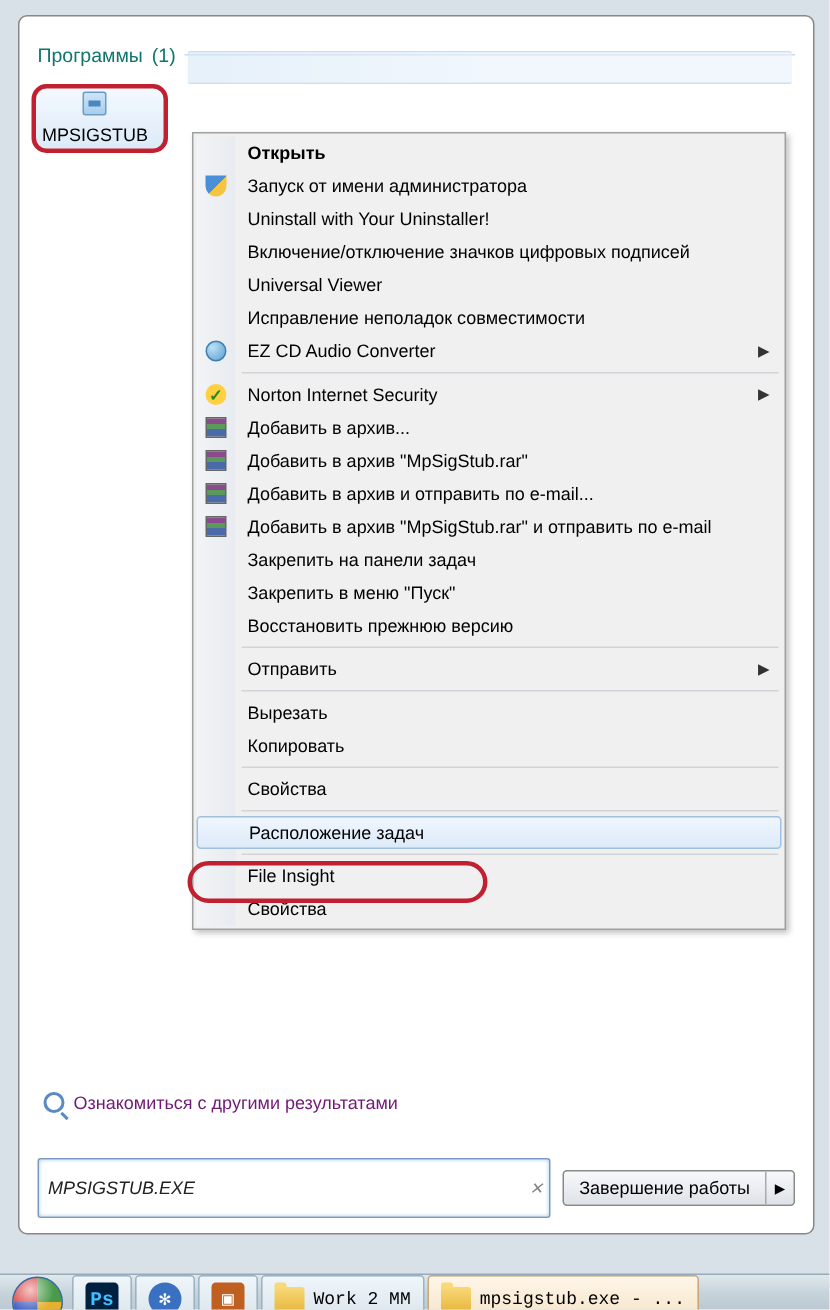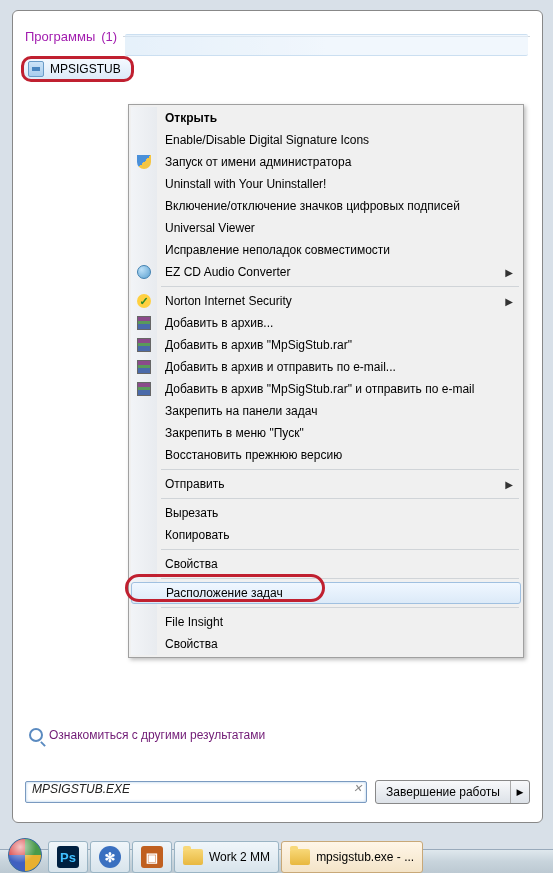--- a/index.html
+++ b/index.html
@@ -17,41 +17,42 @@
   left: 12px;
   top: 10px;
   right: 10px;
   bottom: 50px;
   border: 1px solid #888;
   border-radius: 6px;
   padding: 18px 12px 12px 12px;
   background: #fff;
 }
 .section-header {
-  color: #a21caf;
+  color: #0f766e;
   font-size: 13px;
   display: flex;
   align-items: center;
   gap: 6px;
   margin-bottom: 6px;
 }
 .section-header .line {
   flex: 1;
   height: 1px;
   background: #d0d8e0;
 }
 .result-item {
   display: inline-flex;
   align-items: center;
   gap: 6px;
   border: 3px solid #c02030;
   border-radius: 10px;
   padding: 2px 10px 2px 4px;
   background: linear-gradient(#f4f9ff, #dceaf8);
   margin-left: -4px;
+  flex-direction: column;
 }
 .result-icon {
   width: 16px;
   height: 16px;
   background: linear-gradient(#cde4f8,#a8cdee);
   border: 1px solid #6a9cc8;
   border-radius: 2px;
   position: relative;
 }
 .result-icon::after {
@@ -72,21 +73,21 @@
   height: 22px;
   border-radius: 2px;
   opacity: 0.6;
 }
 .result-item { position: relative; z-index: 2; }
 
 
 .context-menu {
   position: absolute;
   left: 128px;
-  top: 104px;
+  top: 88px;
   width: 396px;
   background: #f0f0f0;
   border: 1px solid #a0a0a0;
   box-shadow: 2px 2px 4px rgba(0,0,0,0.25);
   padding: 2px;
 }
 .icon-col {
   position: absolute;
   left: 2px;
   top: 2px;
@@ -197,27 +198,27 @@
   left: 12px;
   right: 12px;
   bottom: 14px;
   height: 32px;
   display: flex;
   gap: 8px;
   align-items: center;
 }
 .search-box {
   flex: 1;
-  height: 22px;
+  height: 40px;
   background: #fff;
   border: 1px solid #7a9ac0;
   border-radius: 2px;
   padding: 0 22px 0 6px;
   display: flex;
-  align-items: flex-start;
+  align-items: center;
   position: relative;
   font-style: italic;
   color: #222;
   box-shadow: inset 0 0 3px #a8c8e8;
 }
 .search-box .clear {
   position: absolute;
   right: 4px;
   color: #888;
   font-size: 11px;
@@ -246,23 +247,24 @@
 }
 
 
 .taskbar {
   position: absolute;
   left: 0; right: 0; bottom: 0;
   height: 24px;
   background: linear-gradient(#dfe8ed, #c8d4dc 50%, #bcc9d2);
   border-top: 1px solid #9ab;
   display: flex;
-  align-items: flex-end;
+  align-items: flex-start;
   padding-left: 4px;
   gap: 2px;
+  font-family: Liberation Mono, monospace;
 }
 .start-orb {
   width: 42px; height: 36px;
   display: flex;
   align-items: center;
   justify-content: center;
 }
 .orb {
   width: 34px; height: 34px;
   border-radius: 50%;
@@ -347,23 +349,20 @@
     </div>
   </div>
 </div>
 
 <div class="context-menu" id="ctx">
   <div class="icon-col"></div>
 <div class="menu-item bold">
       <span>Открыть</span>
     </div>
     <div class="menu-item">
-      <span>Enable/Disable Digital Signature Icons</span>
-    </div>
-    <div class="menu-item">
       <span>Запуск от имени администратора</span>
       <span class="micon">
         <div class="shield-icon"></div>
       </span>
     </div>
     <div class="menu-item">
       <span>Uninstall with Your Uninstaller!</span>
     </div>
     <div class="menu-item">
       <span>Включение/отключение значков цифровых подписей</span>

